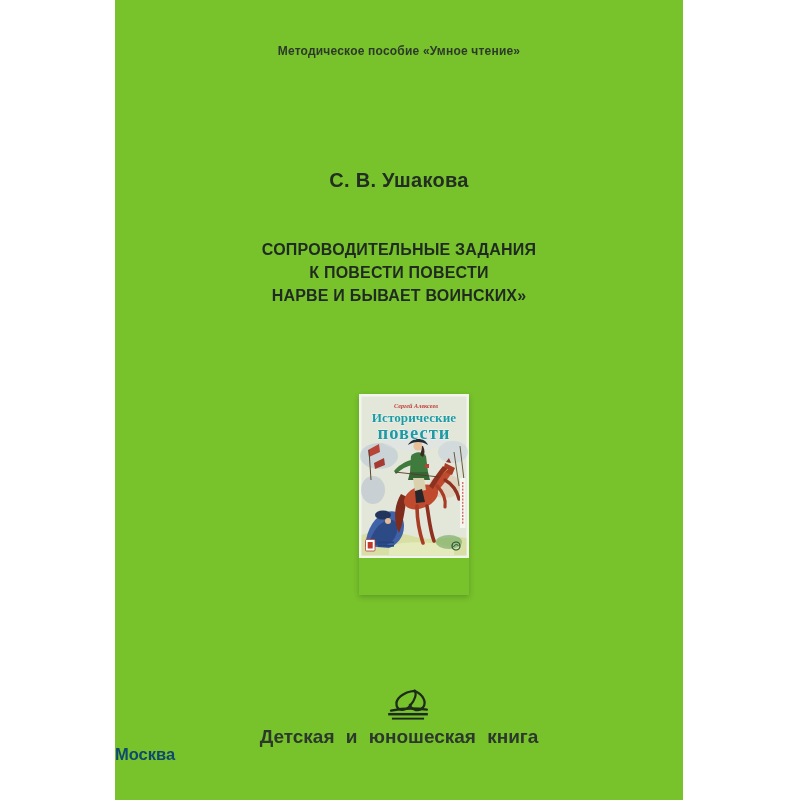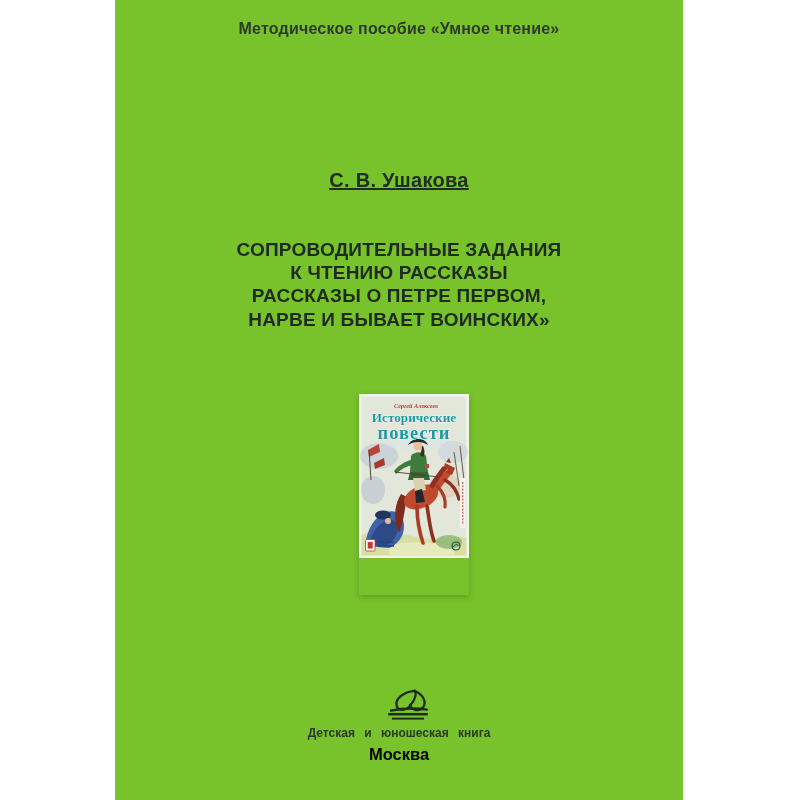--- a/index.html
+++ b/index.html
@@ -5,63 +5,62 @@
   html,body{margin:0;padding:0;}
   body{
     width:800px;height:800px;background:#ffffff;overflow:hidden;position:relative;
     font-family:"Liberation Sans",sans-serif;
   }
   .cover{
     position:absolute;left:115px;top:0;width:568px;height:800px;
     background:#78c22c;
   }
   .series-label{
-    position:absolute;top:20px;left:0;width:100%;text-align:center;
-    font-size:16px;font-weight:600;color:#2d3a2a;letter-spacing:.2px;
+    position:absolute;top:44px;left:0;width:100%;text-align:center;
+    font-size:12px;font-weight:600;color:#2d3a2a;letter-spacing:.2px;
   }
   .author{
     position:absolute;top:169px;left:0;width:100%;text-align:center;
-    font-size:20px;font-weight:700;color:#222e22;letter-spacing:.3px;text-decoration:underline;
+    font-size:20px;font-weight:700;color:#222e22;letter-spacing:.3px;
   }
   .title-block{
     position:absolute;top:238px;left:0;width:100%;text-align:center;
-    font-size:19px;font-weight:700;color:#1f2a20;line-height:23.2px;letter-spacing:.2px;
+    font-size:16px;font-weight:700;color:#1f2a20;line-height:23.2px;letter-spacing:.2px;
   }
   .thumb{
     position:absolute;left:244px;top:394px;width:110px;height:201px;
     box-shadow:0 2px 5px rgba(30,60,10,.28);
   }
   .thumb svg{display:block;}
   .publisher-logo{
     position:absolute;top:687px;left:0;width:100%;text-align:center;
   }
   .publisher-logo svg{display:inline-block;margin-left:18px;}
   .publisher-name{
     position:absolute;top:726px;left:0;width:100%;text-align:center;
-    font-size:12px;font-weight:600;color:#2b382b;word-spacing:6px;
+    font-size:19px;font-weight:600;color:#2b382b;word-spacing:6px;
   }
   .publisher-city{
-    position:absolute;top:745px;left:0;width:100%;text-align:center;
-    font-size:16.5px;font-weight:600;color:#000000;
+    position:absolute;top:745px;left:0;width:100%;text-align:left;
+    font-size:16.5px;font-weight:600;color:#0c4a6e;
   }
   .thumb-serif{font-family:"Liberation Serif",serif;}
 </style>
 </head>
 <body>
 
 <div class="cover">
 
   <div class="series-label">Методическое пособие «Умное чтение»</div>
 
   <div class="author">С. В. Ушакова</div>
 
   <div class="title-block">
     <div>СОПРОВОДИТЕЛЬНЫЕ ЗАДАНИЯ</div>
-    <div>К ЧТЕНИЮ РАССКАЗЫ</div>
-    <div>РАССКАЗЫ О ПЕТРЕ ПЕРВОМ,</div>
+    <div>К ПОВЕСТИ ПОВЕСТИ</div>
     <div>НАРВЕ И БЫВАЕТ ВОИНСКИХ»</div>
   </div>
 
   <div class="thumb">
     <svg viewBox="0 0 110 164" width="110" height="164">
 
       <rect x="0" y="0" width="110" height="164" fill="#f2f4ee"></rect>
       <rect x="2.5" y="2.5" width="105" height="159" fill="#e3e7da"></rect>
 
       <ellipse cx="20" cy="62" rx="19" ry="13" fill="#b7c5d4" opacity=".55"></ellipse>

